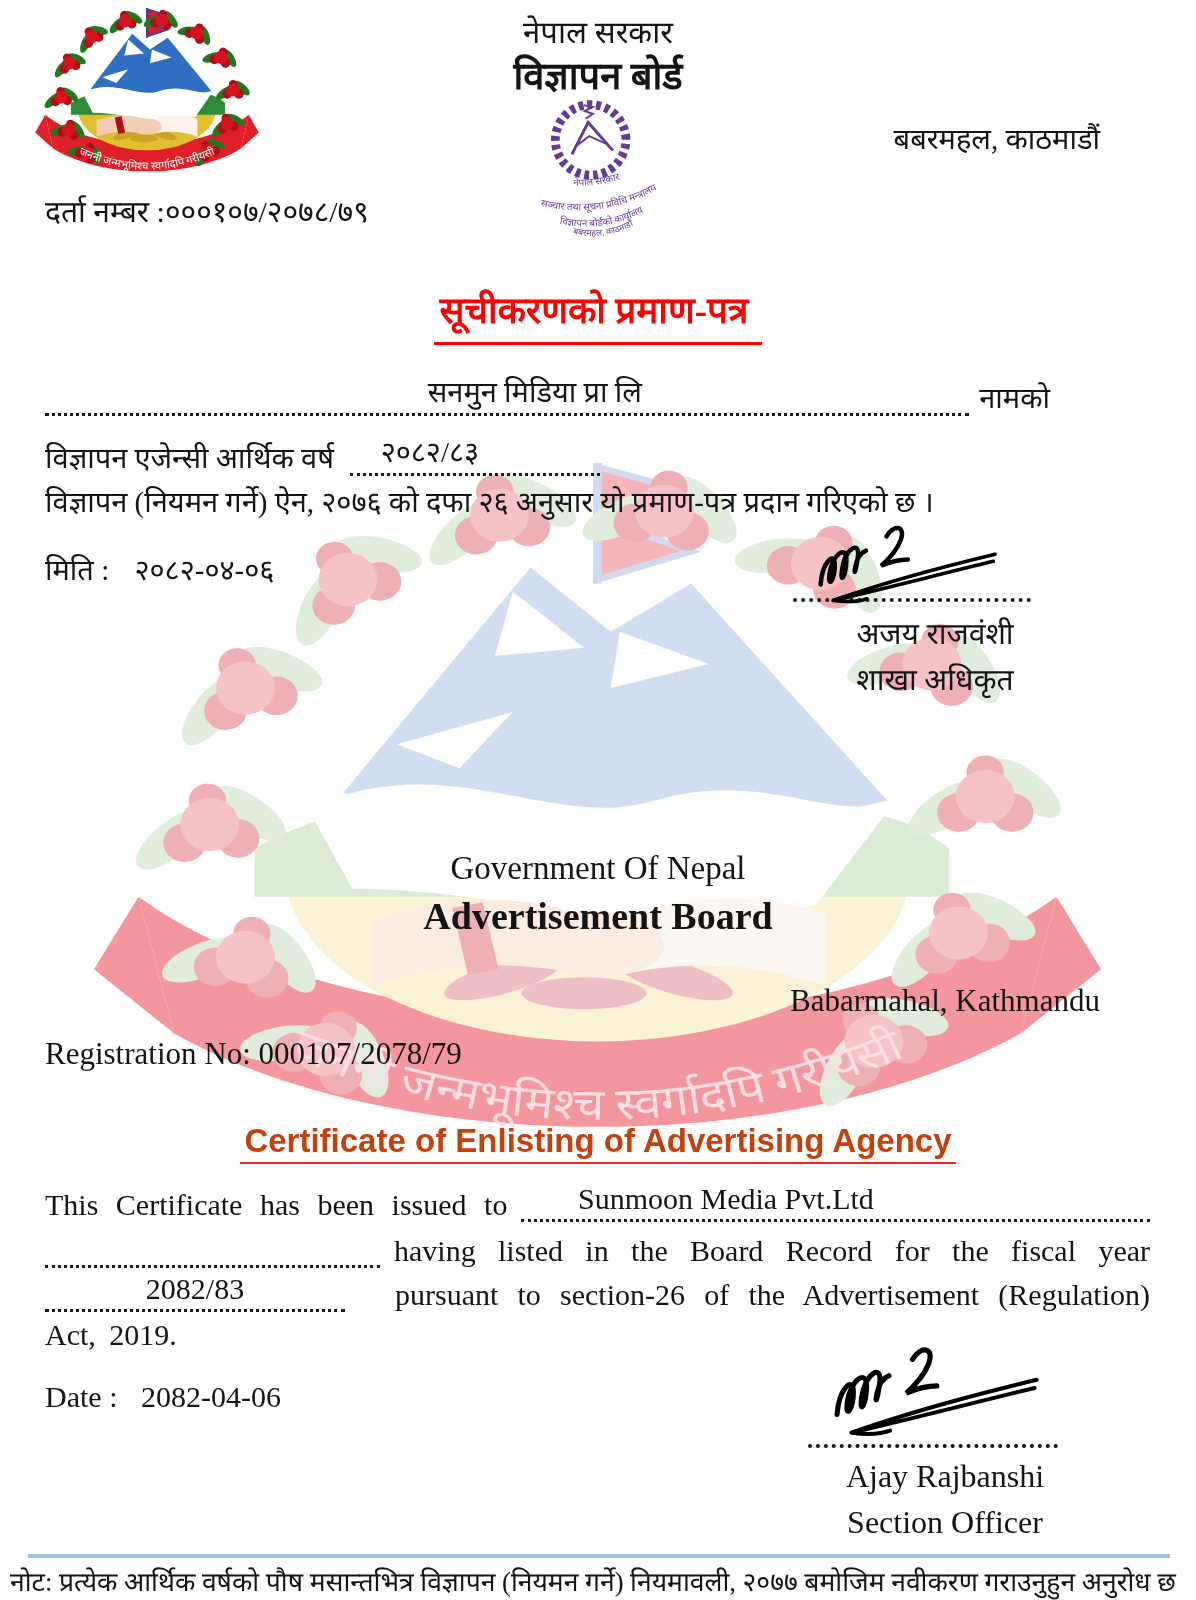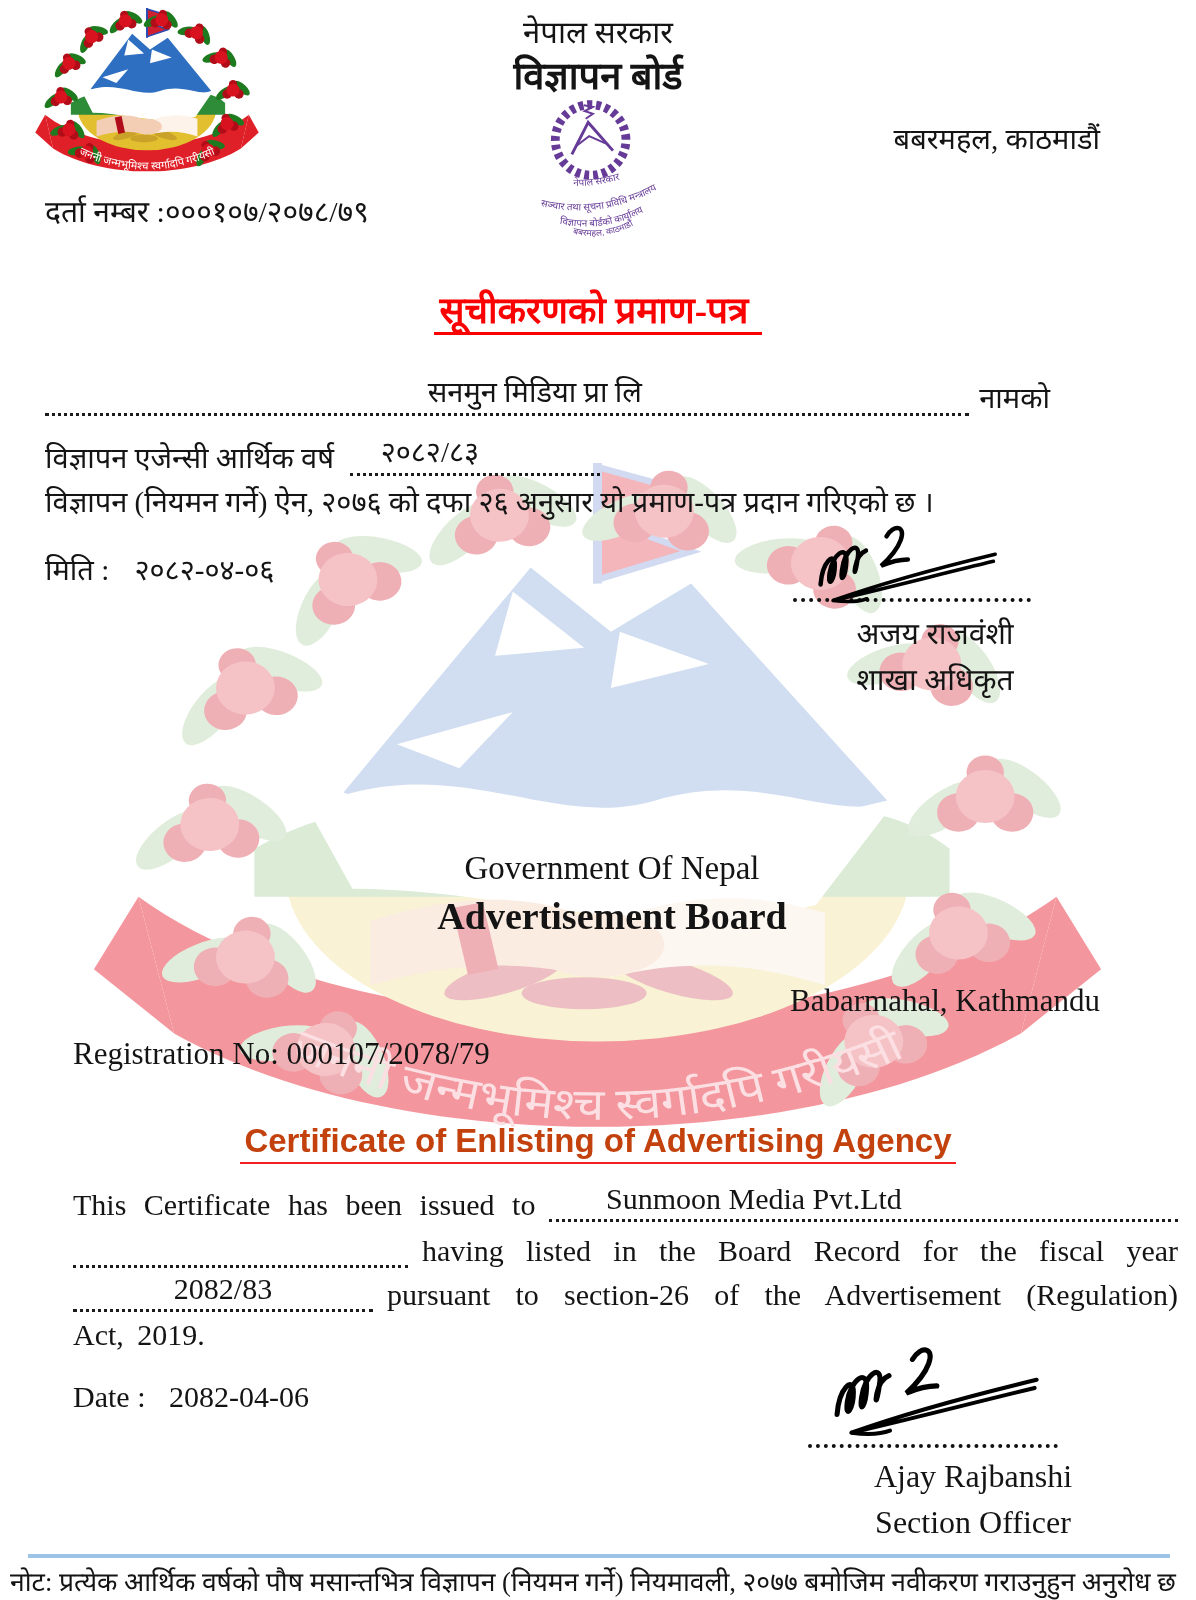--- a/index.html
+++ b/index.html
@@ -1,39 +1,39 @@
 <!DOCTYPE html>
 <html><head>
 <meta charset="utf-8">
 <style>
   html,body{margin:0;padding:0;background:#ffffff;}
   .page{position:relative;width:1196px;height:1600px;background:#fff;overflow:hidden;
         font-family:"Liberation Serif", serif;color:#141414;}
   .abs{position:absolute;}
   .center{left:0;right:0;text-align:center;}
   .np{font-family:"Liberation Serif", serif;}
-  .en{font-family:"Liberation Serif", serif;padding-left:28px;}
+  .en{font-family:"Liberation Serif", serif;}
   .sans{font-family:"Liberation Sans", sans-serif;}
 
   
   .emblem-full{--flower:#d8121f;--flower2:#b00d18;--leaf:#1e7a1e;--mtn:#2f6fc1;--hill:#2e8b37;
                --base:#e2bf2e;--wheat:#caa22a;--ribbon:#e02028;--snow:#ffffff;--skin:#f3cdb4;
                --sleeve:#fdf3ea;--motto:#ffffff;--flagc:#cf2030;--flagb:#2b4bb3;--maps:#ffffff;}
   .emblem-watermark{--flower:#f4b9bd;--flower2:#eda3a9;--leaf:#dcebd6;--mtn:#c9d8ee;--hill:#d5e8d0;
                --base:#f8f0cd;--wheat:#eab5ba;--ribbon:#f2848c;--snow:#ffffff;--skin:#fbe9dd;
                --sleeve:#fdf6f0;--motto:#fbdadd;--flagc:#f3aab0;--flagb:#c9d4ee;--maps:#ffffff;}
   .emblem-watermark{opacity:.85;}
 
   
   .fillrow{display:flex;align-items:flex-end;white-space:nowrap;}
   .dotline{border-bottom:3.4px dotted #1b1b1b;position:relative;height:1.1em;}
   .fill-above{position:absolute;bottom:3px;white-space:nowrap;}
 
   .red-title-np{font-size:37px;font-weight:bold;color:#fb0202;}
-  .red-title-np span{border-bottom:3px solid #fb0202;padding:0 14px 1px 6px;}
+  .red-title-np span{border-bottom:3px solid #fb0202;padding:0 14px 11px 6px;}
   .red-title-en{font-size:33px;font-weight:600;color:#c2410c;}
   .red-title-en span{border-bottom:2px solid #f32020;padding:0 4px 3px;}
 
   .np-body{font-size:29px;}
   .en-body{font-size:30px;}
   .jt{text-align:justify;text-align-last:justify;}
 
   .sig-name{font-size:30px;text-align:center;}
   .dotsig{border-bottom:4px dotted #111;height:0;}
 
@@ -200,21 +200,21 @@
   </div>
 
   <div class="abs en en-body" style="left:45px;top:1228px;width:1105px;z-index:1;">
     <div class="fillrow" style="height:40px;">
       <span class="dotline" style="width:335px;"></span>
       <span class="jt" style="flex:1;margin-left:14px;">having listed in the Board Record for the fiscal year</span>
     </div>
   </div>
 
   <div class="abs en en-body" style="left:45px;top:1268px;width:1105px;z-index:1;">
-    <div class="fillrow" style="height:44px;">
+    <div class="fillrow" style="height:44px;gap:36px;">
       <span class="dotline" style="width:300px;">
         <span class="fill-above" style="left:50%;transform:translateX(-50%);">2082/83</span>
       </span>
       <span class="jt" style="flex:1;margin-left:14px;">pursuant to section-26 of the Advertisement (Regulation)</span>
     </div>
   </div>
 
   <div class="abs en en-body" style="left:45px;top:1318px;z-index:1;word-spacing:6px;">Act, 2019.</div>
 
   <div class="abs en en-body" style="left:45px;top:1380px;z-index:1;">

